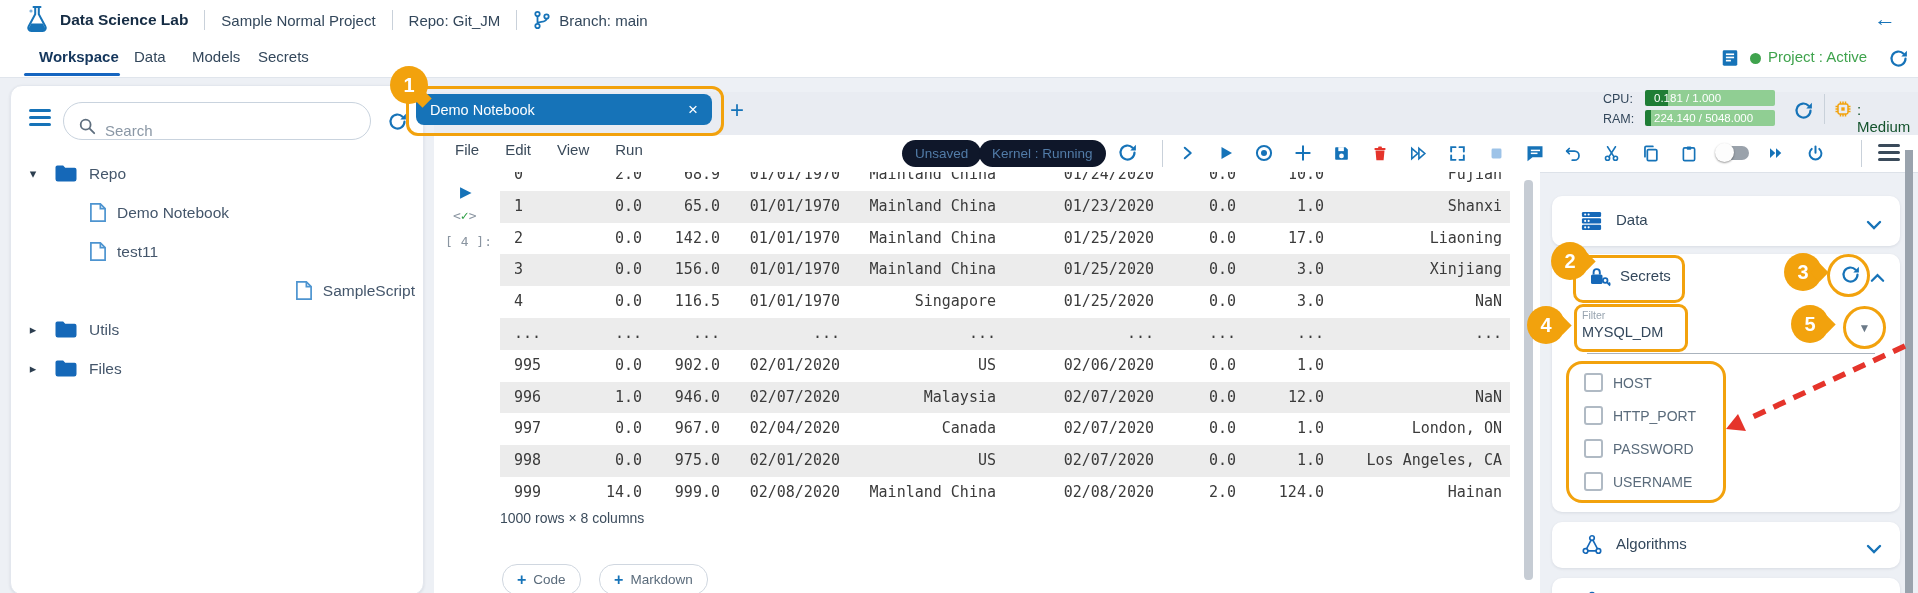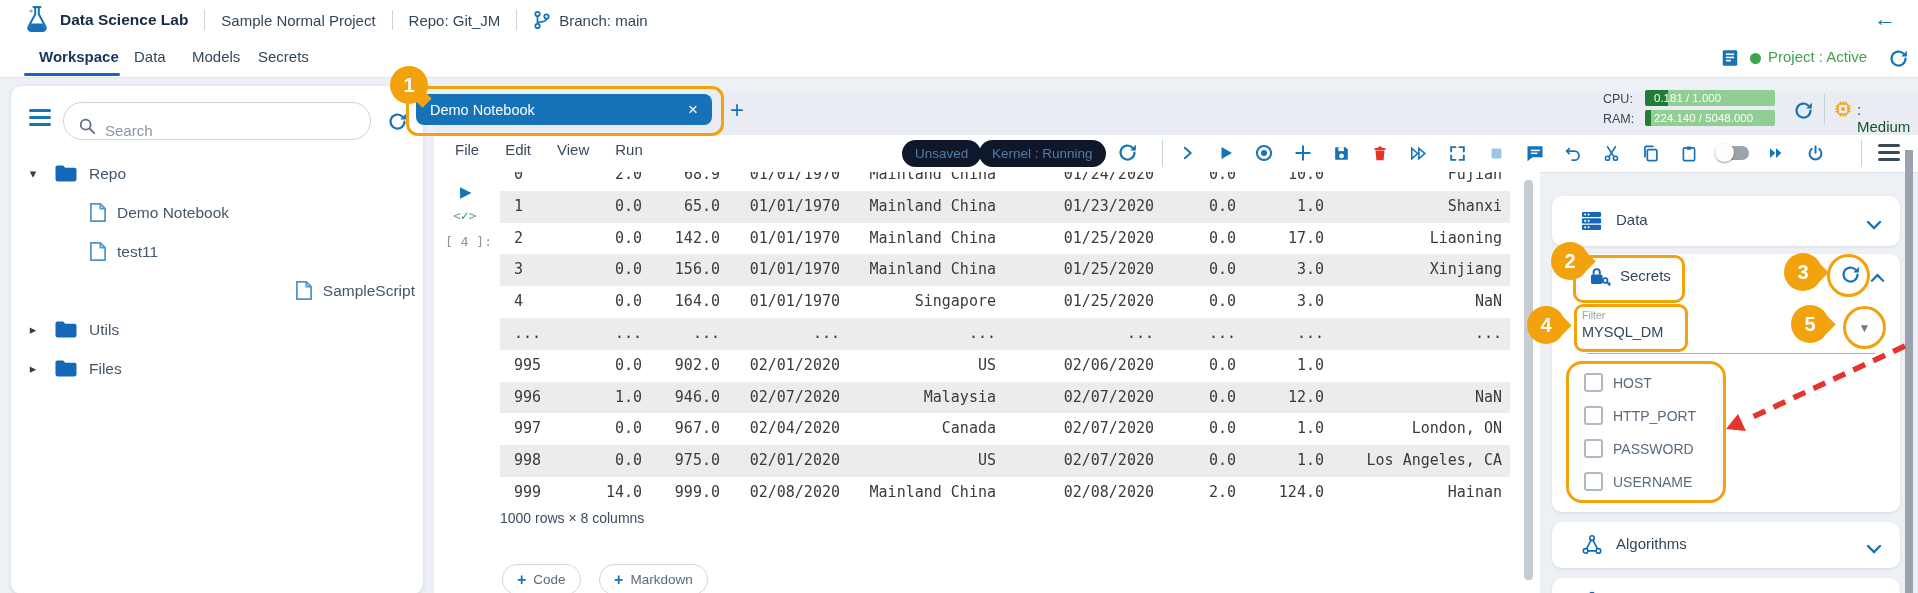--- a/index.html
+++ b/index.html
@@ -393,21 +393,21 @@
           <div class="cell c3">01/01/1970</div>
           <div class="cell c4">Mainland China</div>
           <div class="cell c5">01/25/2020</div>
           <div class="cell c6">0.0</div>
           <div class="cell c7">3.0</div>
           <div class="cell c8">Xinjiang</div>
         </div>
         <div class="row">
           <div class="cell c0">4</div>
           <div class="cell c1">0.0</div>
-          <div class="cell c2">164.0</div>
+          <div class="cell c2">116.5</div>
           <div class="cell c3">01/01/1970</div>
           <div class="cell c4">Singapore</div>
           <div class="cell c5">01/25/2020</div>
           <div class="cell c6">0.0</div>
           <div class="cell c7">3.0</div>
           <div class="cell c8">NaN</div>
         </div>
         <div class="row stripe">
           <div class="cell c0">...</div>
           <div class="cell c1">...</div>

